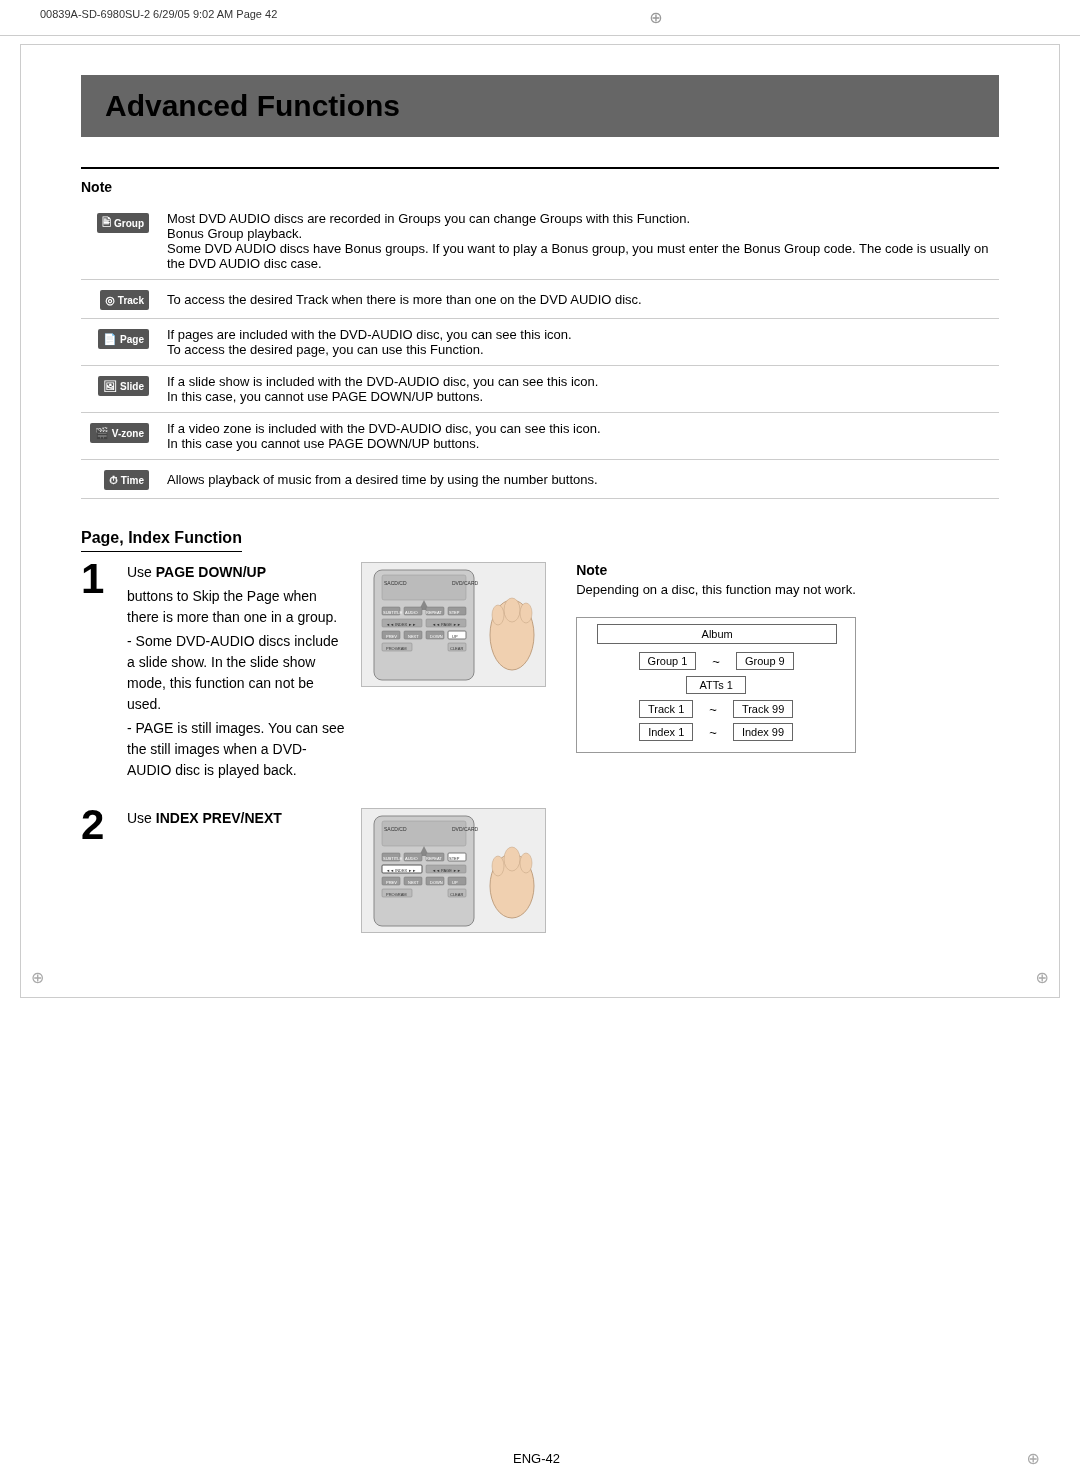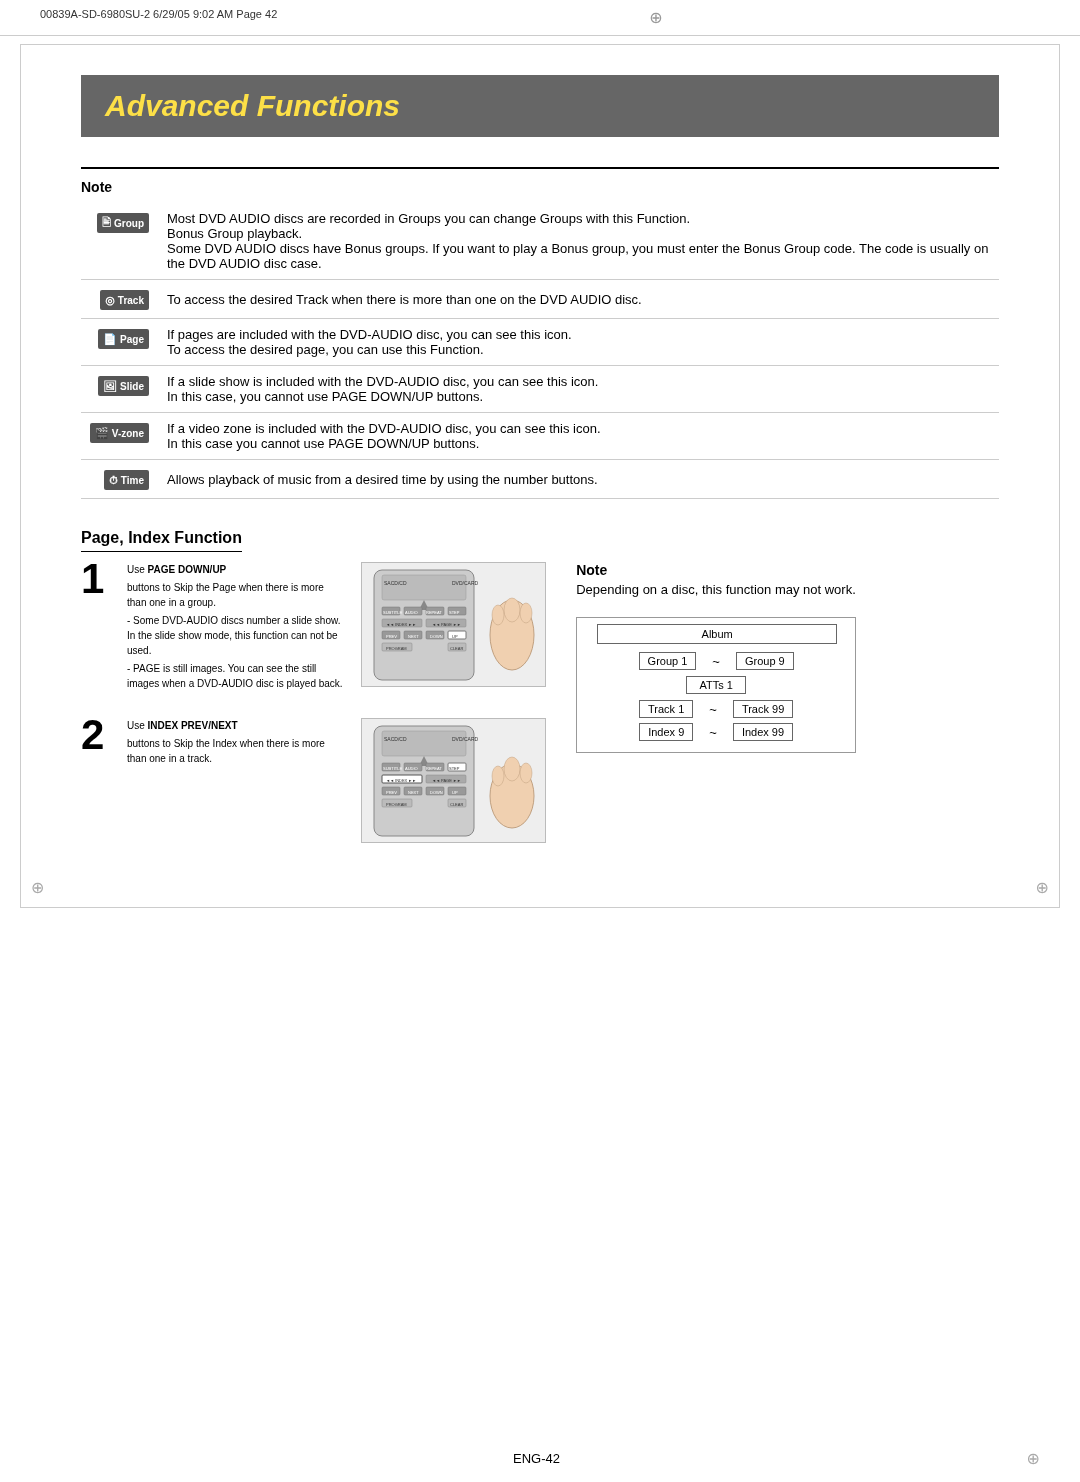--- a/index.html
+++ b/index.html
@@ -37,24 +37,23 @@
       padding: 30px 60px 40px 60px;
     }
 
     
     .title-banner {
       background: #666;
       padding: 14px 24px;
       margin-bottom: 30px;
     }
     .title-banner h1 {
-      color: #fde047;
+      color: #000000;
       font-size: 30px;
       font-weight: bold;
-      font-style: italic;
     }
 
     
     .note-section {
       margin-bottom: 30px;
       border-top: 2px solid #000;
       padding-top: 10px;
     }
     .note-label {
       font-weight: bold;
@@ -185,21 +184,21 @@
     .page-footer {
       position: absolute;
       bottom: 14px;
       width: 100%;
       text-align: center;
       font-size: 13px;
     }
 
     
     .step-text {
-      font-size: 10px;
+      font-size: 14px;
       line-height: 1.5;
     }
     .step-text strong {
       font-weight: bold;
     }
     .step-text p {
       margin-bottom: 3px;
     }
 
     
@@ -325,21 +324,21 @@
         <div class="two-col">
 
           <div class="left-col">
 
             <div class="step-block">
               <div class="step-number">1</div>
               <div class="step-content">
                 <div class="step-text">
                   <p>Use <strong>PAGE DOWN/UP</strong></p>
                   <p>buttons to Skip the Page when there is more than one in a group.</p>
-                  <p>- Some DVD-AUDIO discs number a slide show. In the slide show mode, this function can not be used.</p>
+                  <p>- Some DVD-AUDIO discs include a slide show. In the slide show mode, this function can not be used.</p>
                   <p>- PAGE is still images. You can see the still images when a DVD-AUDIO disc is played back.</p>
                 </div>
               </div>
 
               <div class="remote-control">
                 <svg width="180" height="120" viewBox="0 0 180 120">
 
                   <rect x="10" y="5" width="100" height="110" rx="8" ry="8" fill="#ccc" stroke="#888" stroke-width="1"></rect>
 
                   <rect x="18" y="10" width="84" height="25" rx="2" fill="#bbb" stroke="#999" stroke-width="0.5"></rect>
@@ -383,21 +382,20 @@
                   <ellipse cx="134" cy="50" rx="6" ry="10" fill="#f0d0b0" stroke="#c0a080" stroke-width="0.5"></ellipse>
                 </svg>
               </div>
             </div>
 
             <div class="step-block">
               <div class="step-number">2</div>
               <div class="step-content">
                 <div class="step-text">
                   <p>Use <strong>INDEX PREV/NEXT</strong></p>
-                  <p>buttons to Skip the Index when there is more than one in a track.</p>
                 </div>
               </div>
 
               <div class="remote-control">
                 <svg width="180" height="120" viewBox="0 0 180 120">
 
                   <rect x="10" y="5" width="100" height="110" rx="8" ry="8" fill="#ccc" stroke="#888" stroke-width="1"></rect>
 
                   <rect x="18" y="10" width="84" height="25" rx="2" fill="#bbb" stroke="#999" stroke-width="0.5"></rect>
                   <text x="20" y="20" font-size="5" fill="#333">SACD/CD</text>
@@ -464,21 +462,21 @@
                 <span class="cell-box" style="border:1px solid #666; padding:2px 12px; font-size:11px; display:inline-block;">ATTs 1</span>
               </div>
 
               <div class="diagram-row">
                 <span class="cell-box" style="border:1px solid #666; padding:2px 8px; font-size:11px;">Track 1</span>
                 <span class="tilde">~</span>
                 <span class="cell-box" style="border:1px solid #666; padding:2px 8px; font-size:11px;">Track 99</span>
               </div>
 
               <div class="diagram-row">
-                <span class="cell-box" style="border:1px solid #666; padding:2px 8px; font-size:11px;">Index 9</span>
+                <span class="cell-box" style="border:1px solid #666; padding:2px 8px; font-size:11px;">Index 1</span>
                 <span class="tilde">~</span>
                 <span class="cell-box" style="border:1px solid #666; padding:2px 8px; font-size:11px;">Index 99</span>
               </div>
             </div>
           </div>
 
         </div>
       </div>
 
     </div>

